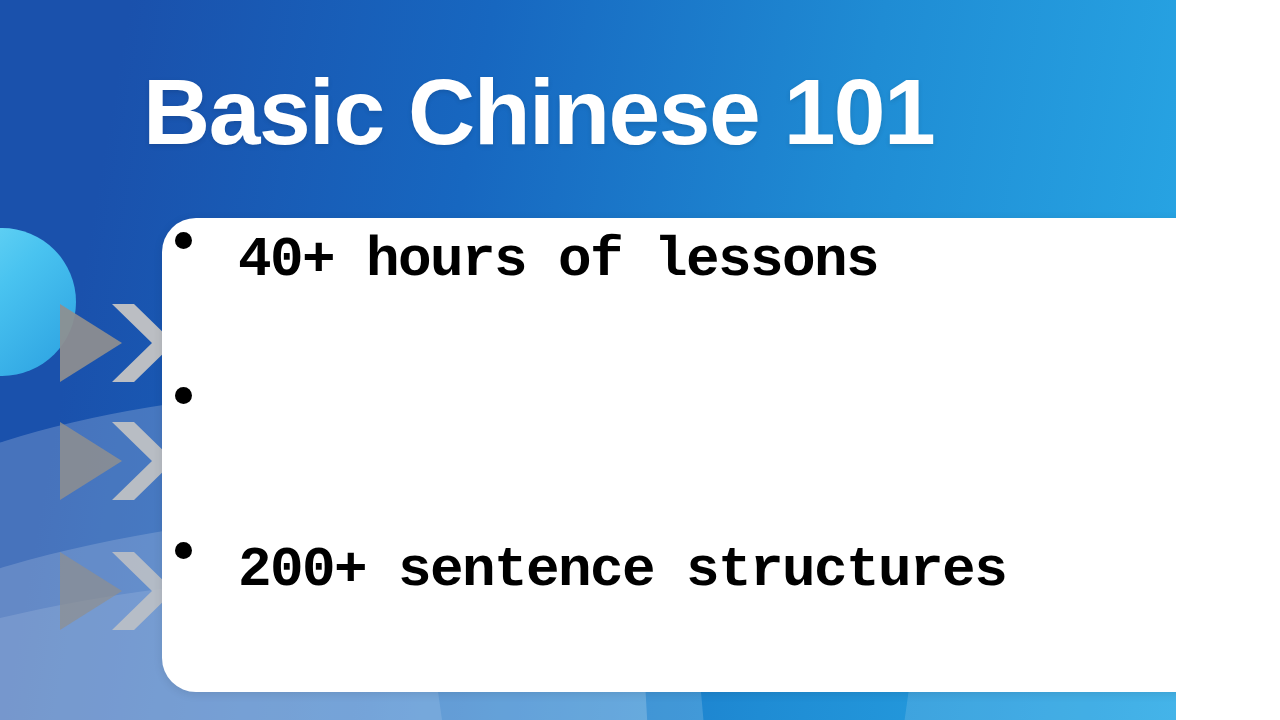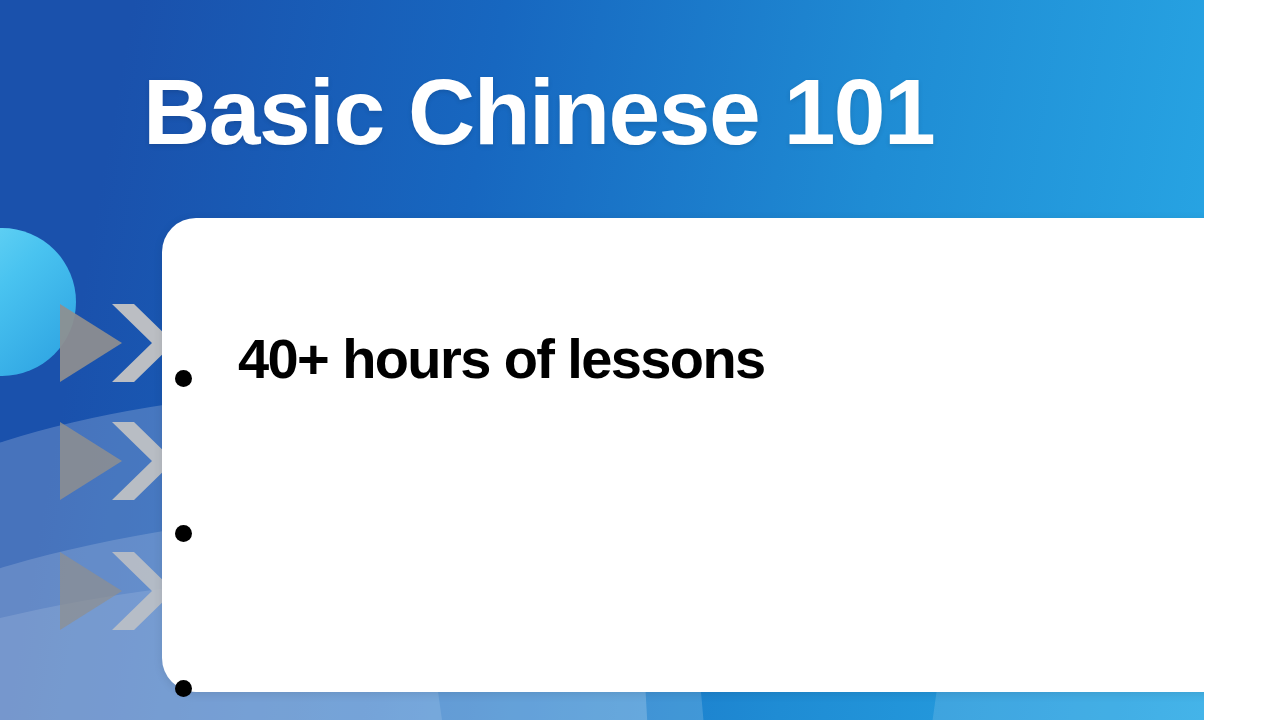--- a/index.html
+++ b/index.html
@@ -7,21 +7,20 @@
     padding: 0;
     background: #ffffff;
   }
   #slide {
     position: relative;
     width: 1176px;
     height: 720px;
     overflow: hidden;
     font-family: "Liberation Sans", sans-serif;
     background: linear-gradient(100deg, #1a51ac 0%, #1a51ac 10%, #1767c0 38%, #1f8cd4 68%, #29a9e6 100%);
-    padding-left: 28px;
   }
 
   
   .bg-layer {
     position: absolute;
     inset: 0;
     pointer-events: none;
   }
   .band {
     position: absolute;
@@ -118,23 +117,24 @@
     position: absolute;
     left: 175px;
     top: 232px;
     width: 1090px;
     margin: 0;
     padding: 0;
     list-style: none;
   }
   .bullet-item {
     display: flex;
-    align-items: flex-end;
+    align-items: flex-start;
     height: 155px;
     white-space: nowrap;
+    font-family: Liberation Mono, monospace;
   }
   .bullet-dot {
     flex: 0 0 auto;
     width: 17px;
     height: 17px;
     border-radius: 50%;
     background: #000000;
     margin-right: 46px;
   }
   .bullet-text {
@@ -187,16 +187,17 @@
   <ul class="bullet-list">
     <li class="bullet-item">
       <span class="bullet-dot"></span>
       <span class="bullet-text">40+ hours of lessons</span>
     </li>
     <li class="bullet-item">
       <span class="bullet-dot"></span>
     </li>
     <li class="bullet-item">
       <span class="bullet-dot"></span>
+      <span class="bullet-text">200+ sentence structures</span>
     </li>
   </ul>
 
 </div>
 
 </body></html>

